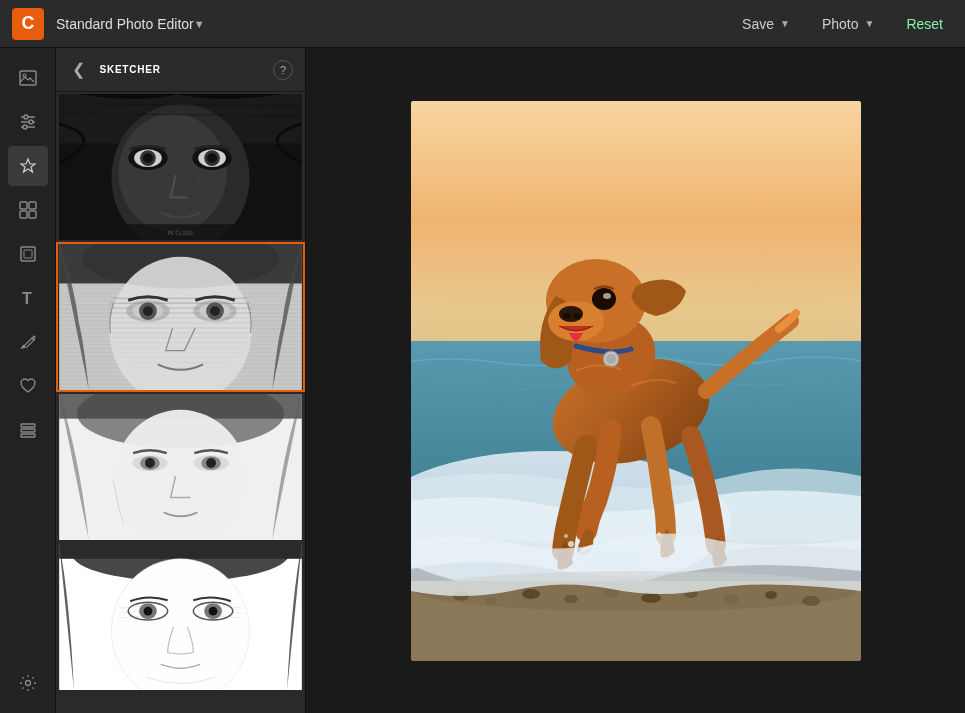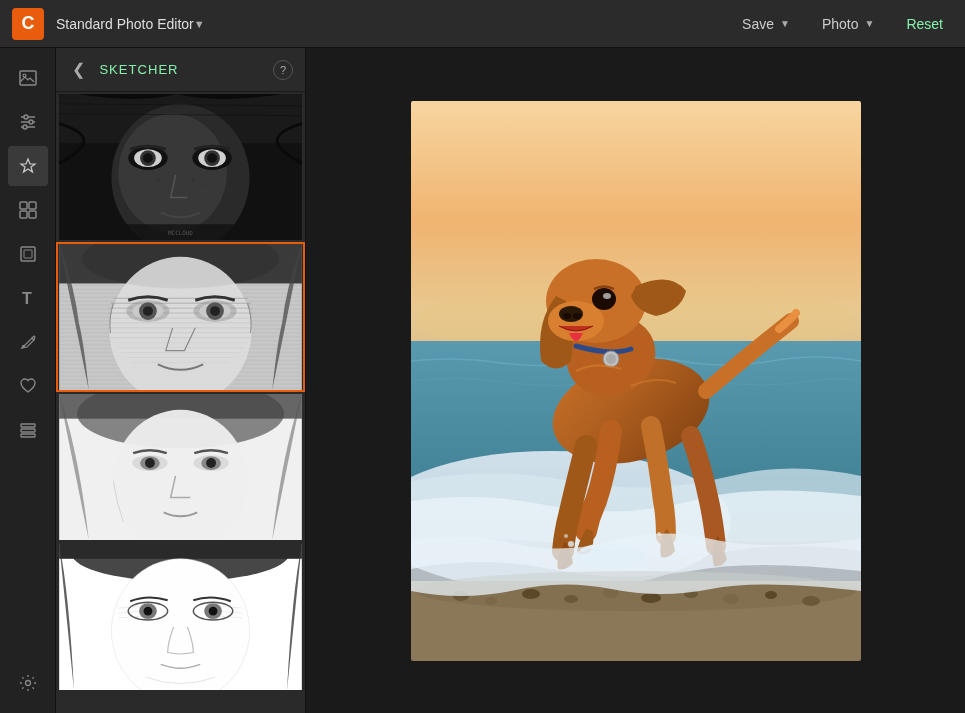--- a/index.html
+++ b/index.html
@@ -125,24 +125,24 @@
     }
     .panel-back-btn {
       background: transparent;
       border: none;
       color: #aaa;
       cursor: pointer;
       font-size: 16px;
       padding: 4px;
     }
     .panel-title {
-      font-size: 13px;
-      font-weight: 400;
+      font-size: 10px;
+      font-weight: 700;
       letter-spacing: 0.08em;
-      color: #86efac;
+      color: #ffffff;
       text-transform: uppercase;
       flex: 1;
     }
     .panel-help-btn {
       background: transparent;
       border: 1px solid #555;
       border-radius: 50%;
       color: #aaa;
       width: 20px;
       height: 20px;

